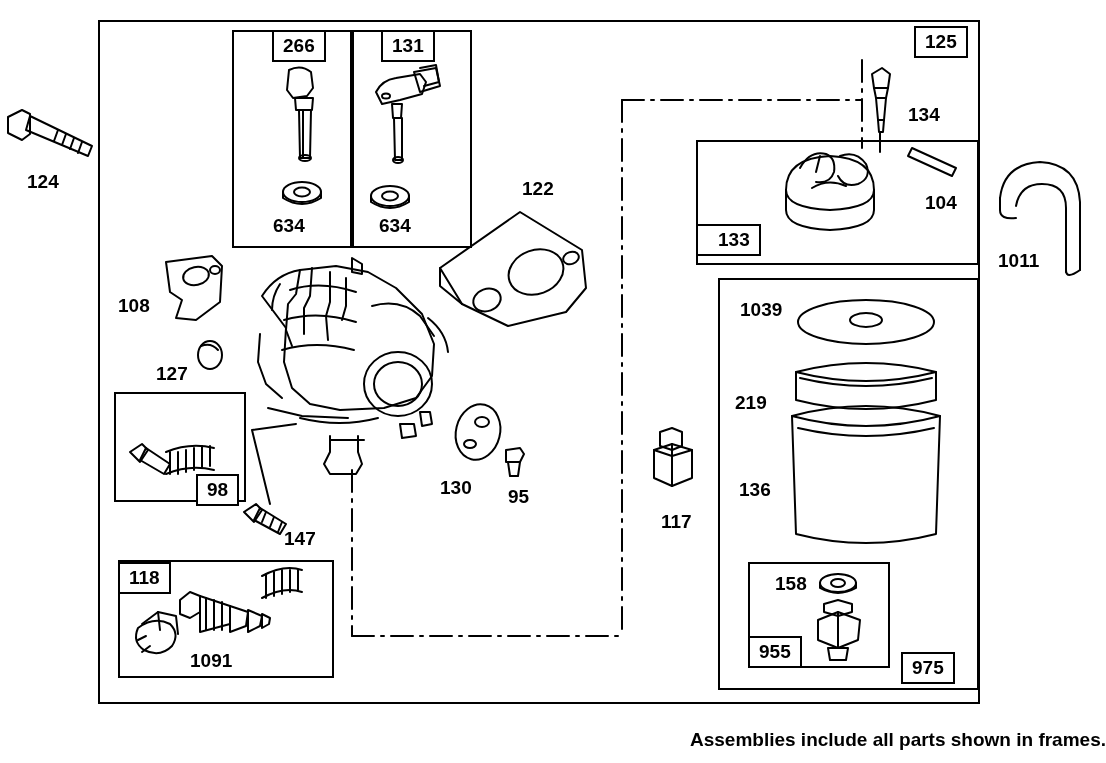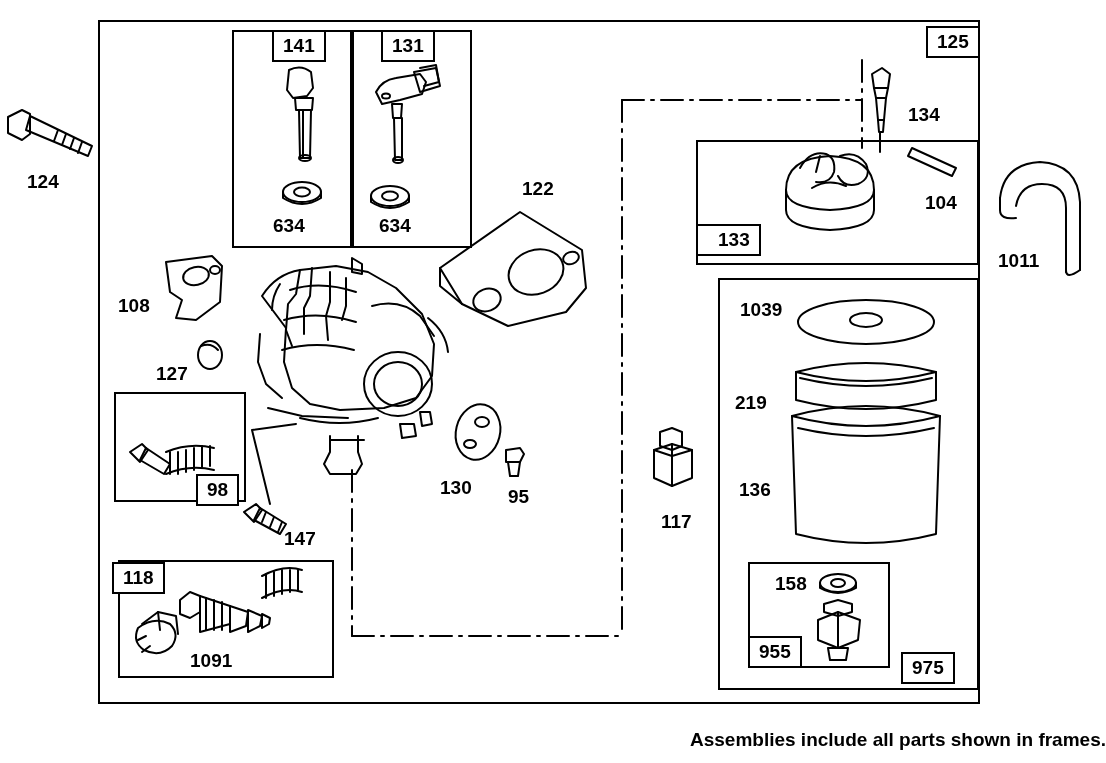--- a/index.html
+++ b/index.html
@@ -278,27 +278,27 @@
 
   <div class="frame" style="left:98px; top:20px; width:882px; height:684px;"></div>
   <div class="frame" style="left:232px; top:30px; width:120px; height:218px;"></div>
   <div class="frame" style="left:352px; top:30px; width:120px; height:218px;"></div>
   <div class="frame" style="left:696px; top:140px; width:283px; height:125px;"></div>
   <div class="frame" style="left:718px; top:278px; width:261px; height:412px;"></div>
   <div class="frame" style="left:748px; top:562px; width:142px; height:106px;"></div>
   <div class="frame" style="left:114px; top:392px; width:132px; height:110px;"></div>
   <div class="frame" style="left:118px; top:560px; width:216px; height:118px;"></div>
 
-  <div class="boxlbl" style="left:914px; top:26px;margin-left:12px;"><span>125</span></div>
-
-  <div class="boxlbl" style="left:272px; top:30px;"><span>141</span></div>
+  <div class="boxlbl" style="left:914px; top:26px;"><span>125</span></div>
+
+  <div class="boxlbl" style="left:272px; top:30px;"><span>266</span></div>
   <div class="boxlbl" style="left:381px; top:30px;"><span>131</span></div>
   <div class="boxlbl" style="left:696px; top:224px;padding-left:20px;"><span>133</span></div>
   <div class="boxlbl" style="left:196px; top:474px;"><span>98</span></div>
-  <div class="boxlbl" style="left:112px; top:562px;text-align:center;"><span>118</span></div>
+  <div class="boxlbl" style="left:118px; top:562px;text-align:center;"><span>118</span></div>
   <div class="boxlbl" style="left:748px; top:636px;"><span>955</span></div>
   <div class="boxlbl" style="left:901px; top:652px;"><span>975</span></div>
 
   <div class="lbl" style="left:27px; top:172px;"><span>124</span></div>
   <div class="lbl" style="left:273px; top:216px;"><span>634</span></div>
   <div class="lbl" style="left:379px; top:216px;"><span>634</span></div>
   <div class="lbl" style="left:522px; top:179px;"><span>122</span></div>
   <div class="lbl" style="left:908px; top:105px;"><span>134</span></div>
   <div class="lbl" style="left:925px; top:193px;"><span>104</span></div>
   <div class="lbl" style="left:998px; top:251px;"><span>1011</span></div>

